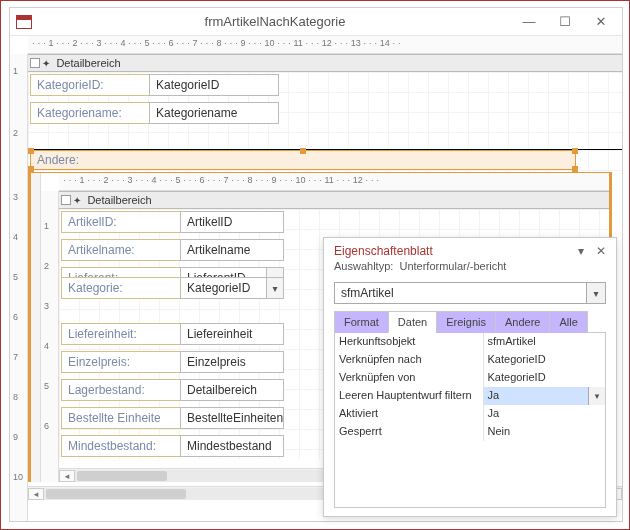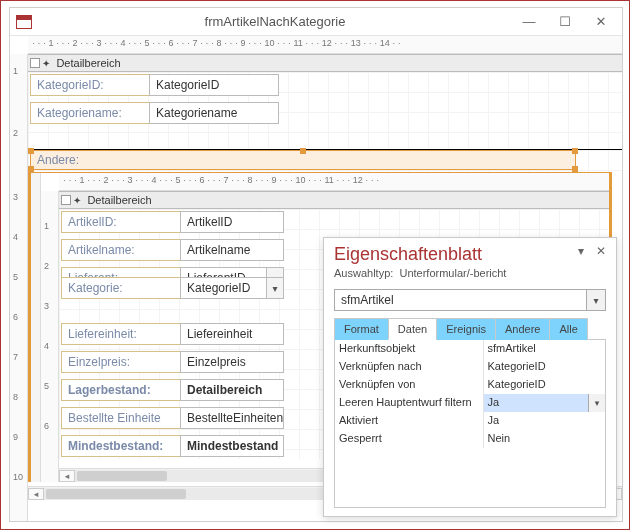--- a/index.html
+++ b/index.html
@@ -189,21 +189,21 @@
     background:#fff;
     border:1px solid #c9c9c9;
     box-shadow:0 2px 8px rgba(0,0,0,.15);
     z-index:50;
     display:flex; flex-direction:column;
   }
   .props-top{
     padding:6px 8px 2px 10px;
     position:relative;
   }
-  .props-title{ color:#a33; font-size:18px; font-weight:400;}
+  .props-title{ color:#a33; font-size:12px; font-weight:400;}
   .props-sub { color:#555; font-size:11px; margin-top:2px;}
   .props-close, .props-move{
     position:absolute; top:4px; width:18px;height:18px;
     display:flex;align-items:center;justify-content:center;
     color:#666; font-size:12px; cursor:default;
   }
   .props-move{ right:26px;}
   .props-close{ right:6px;}
   .props-select{
     margin:8px 10px 6px 10px;
@@ -218,21 +218,21 @@
   }
   .tabs{
     display:flex; margin:0 10px; border-bottom:1px solid #c9c9c9;
     font-size:11px;
   }
   .tab{
     padding:4px 9px;
     border:1px solid #c9c9c9;
     border-bottom:none;
     margin-right:-1px;
-    background:#7dd3fc; color:#444;
+    background:#c4b5fd; color:#444;
     position:relative; top:1px;
   }
   .tab.active{ background:#fff; border-bottom:1px solid #fff; font-weight:400;}
   .proplist{
     flex:1;
     margin:0 10px 8px 10px;
     border:1px solid #c9c9c9;
     border-top:none;
     overflow:auto;
     font-size:11px;
@@ -349,29 +349,29 @@
                 <div class="fld combo">KategorieID</div>
               </div>
               <div class="row" style="top: 114px;">
                 <div class="lbl">Liefereinheit:</div>
                 <div class="fld">Liefereinheit</div>
               </div>
               <div class="row" style="top: 142px; text-align: center;">
                 <div class="lbl">Einzelpreis:</div>
                 <div class="fld">Einzelpreis</div>
               </div>
-              <div class="row" style="top: 170px; font-weight: bold;">
+              <div class="row" style="top: 170px;">
                 <div class="lbl">Lagerbestand:</div>
                 <div class="fld">Detailbereich</div>
               </div>
               <div class="row" style="top: 198px;">
                 <div class="lbl">Bestellte Einheite</div>
                 <div class="fld">BestellteEinheiten</div>
               </div>
-              <div class="row" style="top: 226px; font-weight: bold;">
+              <div class="row" style="top: 226px;">
                 <div class="lbl">Mindestbestand:</div>
                 <div class="fld">Mindestbestand</div>
               </div>
             </div>
           <div class="hscroll">
             <div class="tbtn">◂</div>
             <div class="track">
               <div class="thumb"></div>
             </div>
             <div class="tbtn">▸</div>

